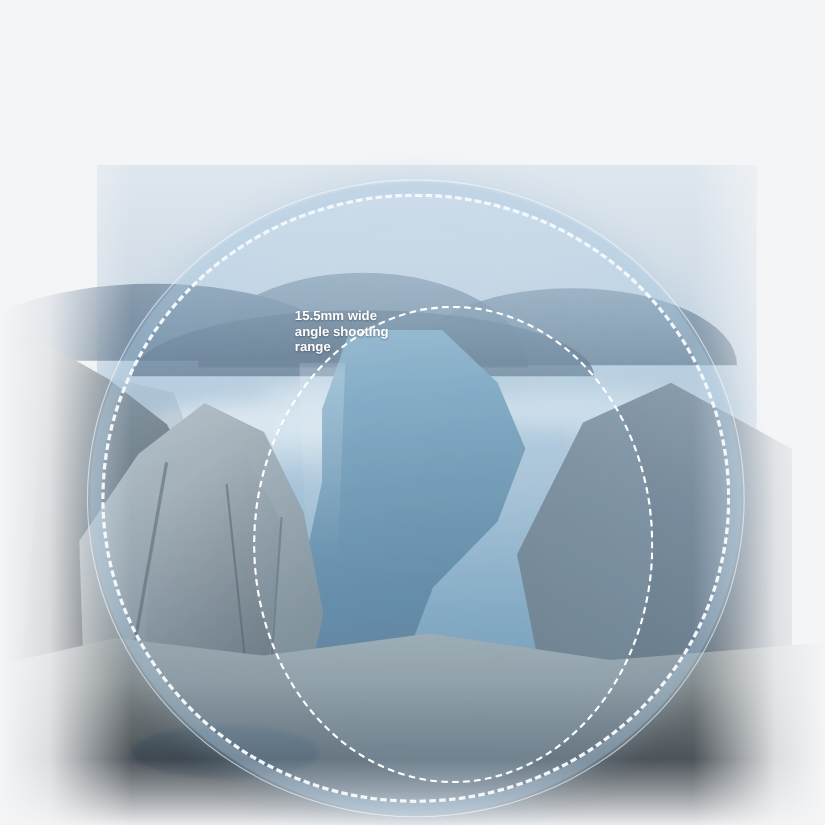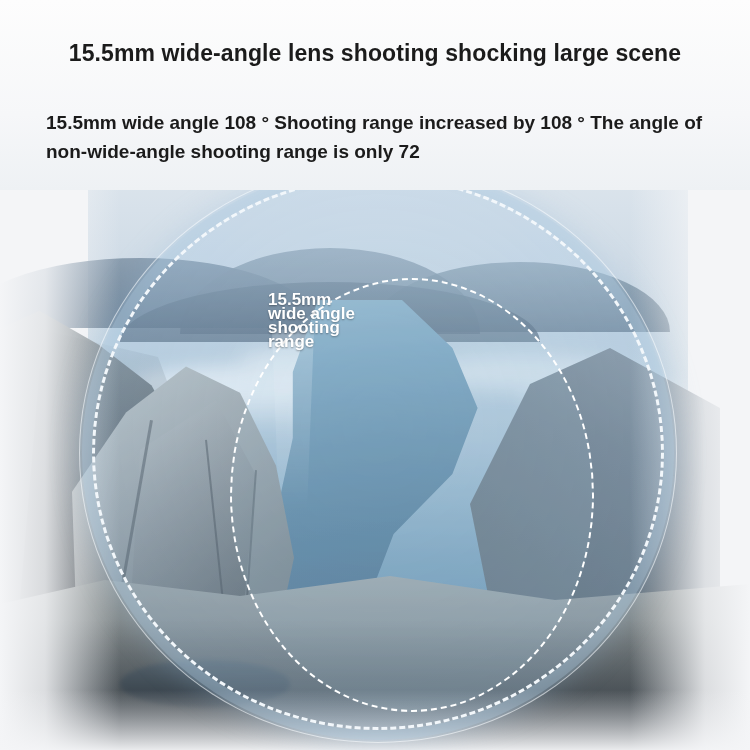--- a/index.html
+++ b/index.html
@@ -287,23 +287,23 @@
   .label {
     position: absolute;
     color: #ffffff;
     font-weight: bold;
     line-height: 13px;
     z-index: 9;
     text-shadow: 0 1px 2px rgba(0,0,0,.35);
   }
   .label-wide {
     left: 268px;
-    top: 293px;
+    top: 280px;
     width: 92px;
-    font-size: 17px;
+    font-size: 12px;
     line-height: 14px;
   }
   .label-narrow {
     left: 266px;
     top: 458px;
     width: 104px;
     font-size: 9px;
     line-height: 11px;
   }
 </style>
@@ -348,18 +348,14 @@
 
   <div class="vignette"></div>
   <div class="vignette-bottom"></div>
 
   <div class="wide-ellipse"></div>
   <div class="narrow-arc"></div>
 
   <div class="label label-wide">15.5mm wide angle shooting range</div>
 
 
-  <div class="header">
-    <div class="title">15.5mm wide-angle lens shooting shocking large scene</div>
-    <div class="subtitle">15.5mm wide angle 108 ° Shooting range increased by 108 ° The angle of non-wide-angle shooting range is only 72</div>
-  </div>
 
 </div>
 
 </body></html>

